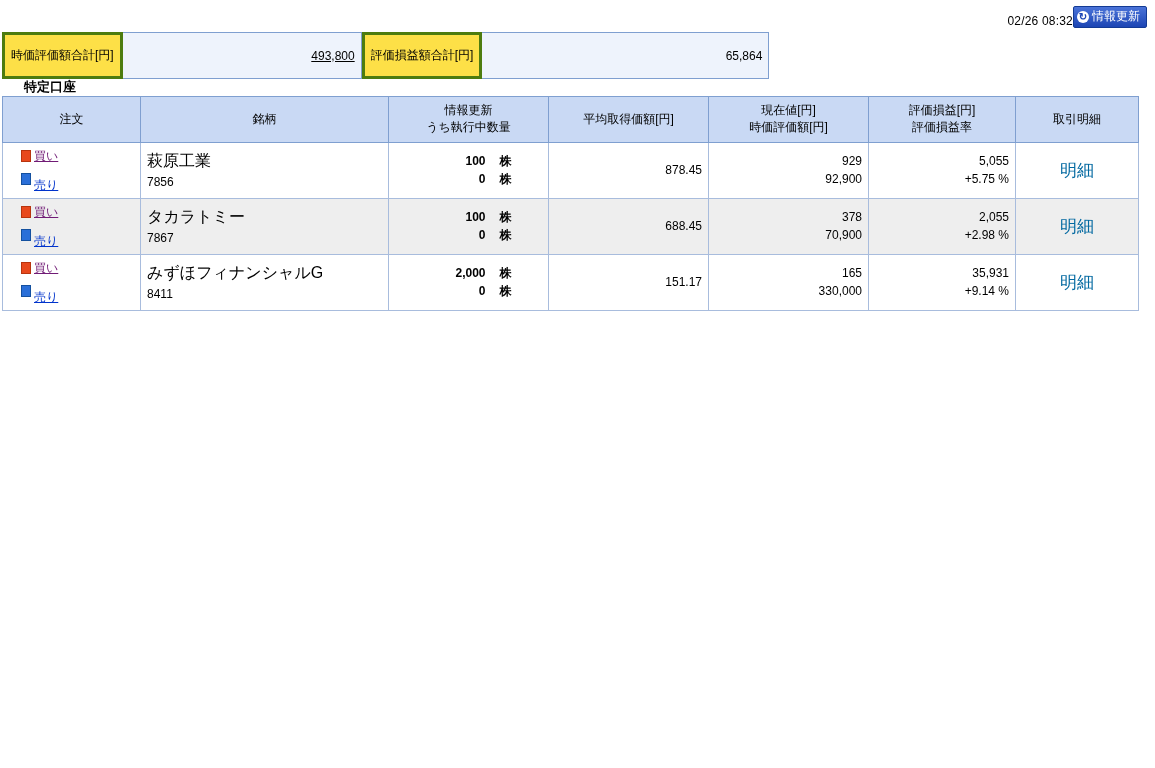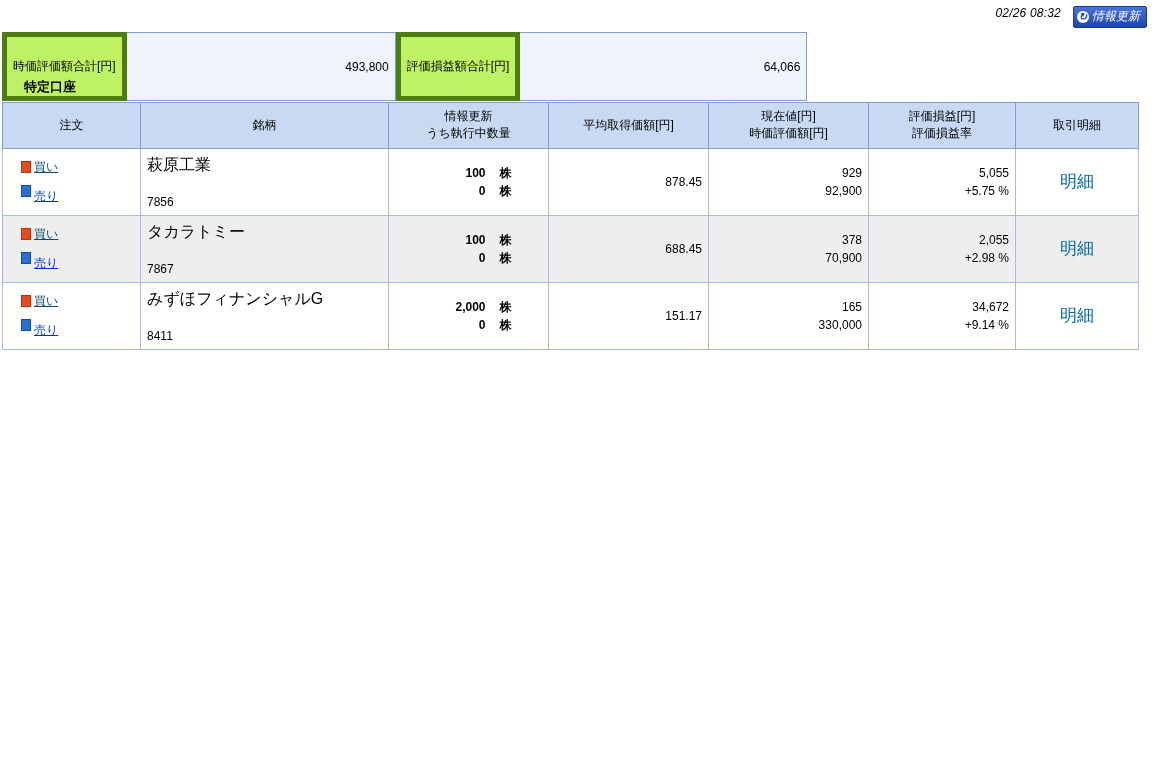--- a/index.html
+++ b/index.html
@@ -16,23 +16,22 @@
     height: 768px;
     overflow: hidden;
   }
 
   
   .topbar {
     position: absolute;
     top: 6px;
     right: 8px;
     display: flex;
-    align-items: flex-start;
-    gap: 12px;
-    font-style: italic;
+    align-items: flex-end;
+    gap: 0;
   }
   .timestamp {
     font-size: 12px;
     color: #000;
     letter-spacing: 0.2px;
   }
   .refresh-btn {
     display: inline-flex;
     align-items: center;
     gap: 3px;
@@ -61,58 +60,58 @@
 
   
   .summary {
     position: absolute;
     top: 32px;
     left: 2px;
     display: flex;
     align-items: stretch;
   }
   .sum-label {
-    background: #bef264;
-    border: 5px solid #4d7c0f;
-    padding: 21px 6px;
+    background: #fde047;
+    border: 3px solid #4d7c0f;
+    padding: 12px 6px;
     font-size: 12px;
     white-space: nowrap;
     display: flex;
     align-items: center;
   }
   .sum-value {
     background: #eef3fc;
     border: 1px solid #7f9fd0;
     border-left: none;
     padding: 3px 6px;
     font-size: 12px;
     text-align: right;
     display: flex;
     align-items: center;
     justify-content: flex-end;
     box-sizing: border-box;
   }
-  .sum-value.w1 { width: 269px; }
+  .sum-value.w1 { width: 239px; text-decoration: underline; }
   .sum-value.w2 { width: 287px; }
 
   
   .section-title {
     position: absolute;
     top: 78px;
     left: 4px;
     font-size: 13px;
     font-weight: bold;
     color: #000;
     padding-left: 20px;
   }
 
   
   .holdings-wrap {
     position: absolute;
-    top: 102px;
+    top: 96px;
     left: 2px;
     width: 1021px;
   }
   table.holdings {
     border-collapse: collapse;
     width: 100%;
     table-layout: fixed;
   }
   table.holdings th {
     background: #c9d9f4;
@@ -158,26 +157,26 @@
     flex: 0 0 8px;
   }
   .sq.buy  { background: #e8491d; border: 1px solid #b8340e; }
   .sq.sell { background: #2a6fd8; border: 1px solid #14509f; }
   .order-link a {
     color: #0033cc;
     text-decoration: underline;
     cursor: pointer;
     font-size: 12px;
   }
-  .order-link a.buy-a  { color: #0c4a6e; }
+  .order-link a.buy-a  { color: #701a75; }
   .order-link a.sell-a { color: #0033cc; margin-top: 11px; }
 
   
   .name-main { font-size: 16px; }
-  .name-code { font-size: 12px; margin-top: 16px; }
+  .name-code { font-size: 12px; }
 
   
   .two-line { line-height: 1.5; }
   .qty-row {
     display: flex;
     justify-content: center;
     font-weight: bold;
   }
   .qty-num {
     text-align: right;
@@ -206,21 +205,21 @@
     <span class="refresh-btn">
       <span class="refresh-icon">↻</span>
       <span>情報更新</span>
     </span>
   </div>
 
   <div class="summary">
     <div class="sum-label">時価評価額合計[円]</div>
     <div class="sum-value w1">493,800</div>
     <div class="sum-label">評価損益額合計[円]</div>
-    <div class="sum-value w2">64,066</div>
+    <div class="sum-value w2">65,864</div>
   </div>
 
   <div class="section-title">特定口座</div>
 
   <div class="holdings-wrap">
     <table class="holdings">
       <colgroup>
         <col class="col-order">
         <col class="col-name">
         <col class="col-qty">
@@ -346,21 +345,21 @@
                 <span class="qty-num">0</span>
                 <span class="qty-unit">株</span>
               </div>
             </td>
             <td class="td-right">151.17</td>
             <td class="td-right two-line">
               <div>165</div>
               <div>330,000</div>
             </td>
             <td class="td-right two-line">
-              <div>34,672</div>
+              <div>35,931</div>
               <div>+9.14 %</div>
             </td>
             <td class="detail-cell"><a class="detail-link">明細</a></td>
           </tr>
         </tbody>
     </table>
   </div>
 
 </div>
 

